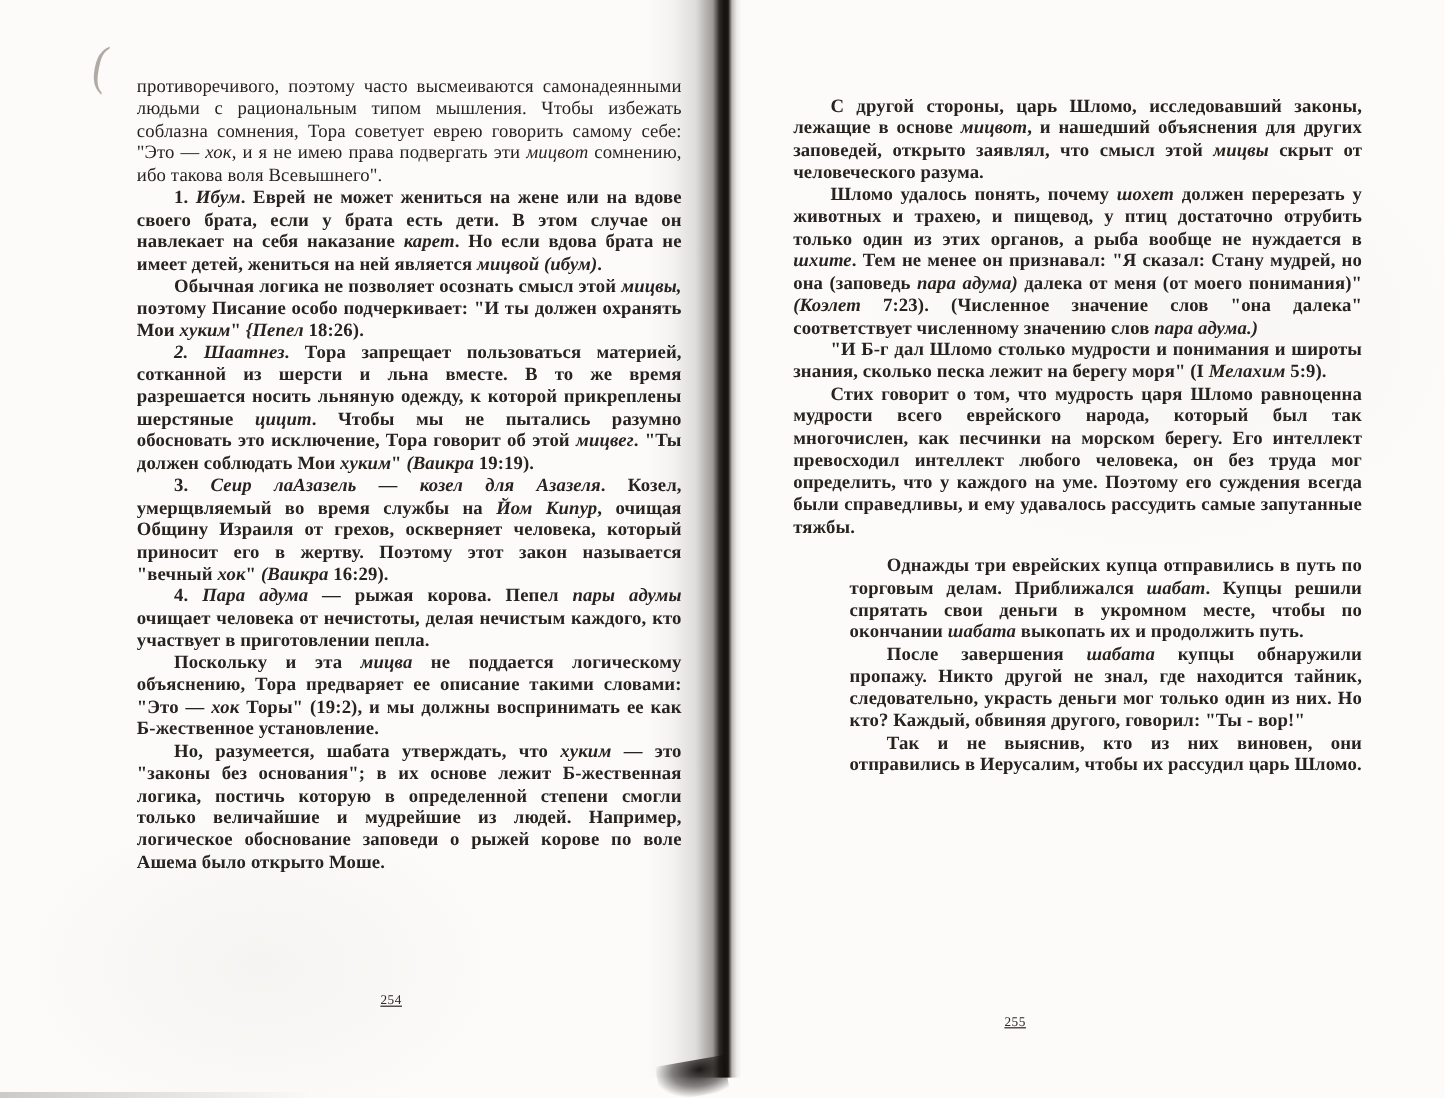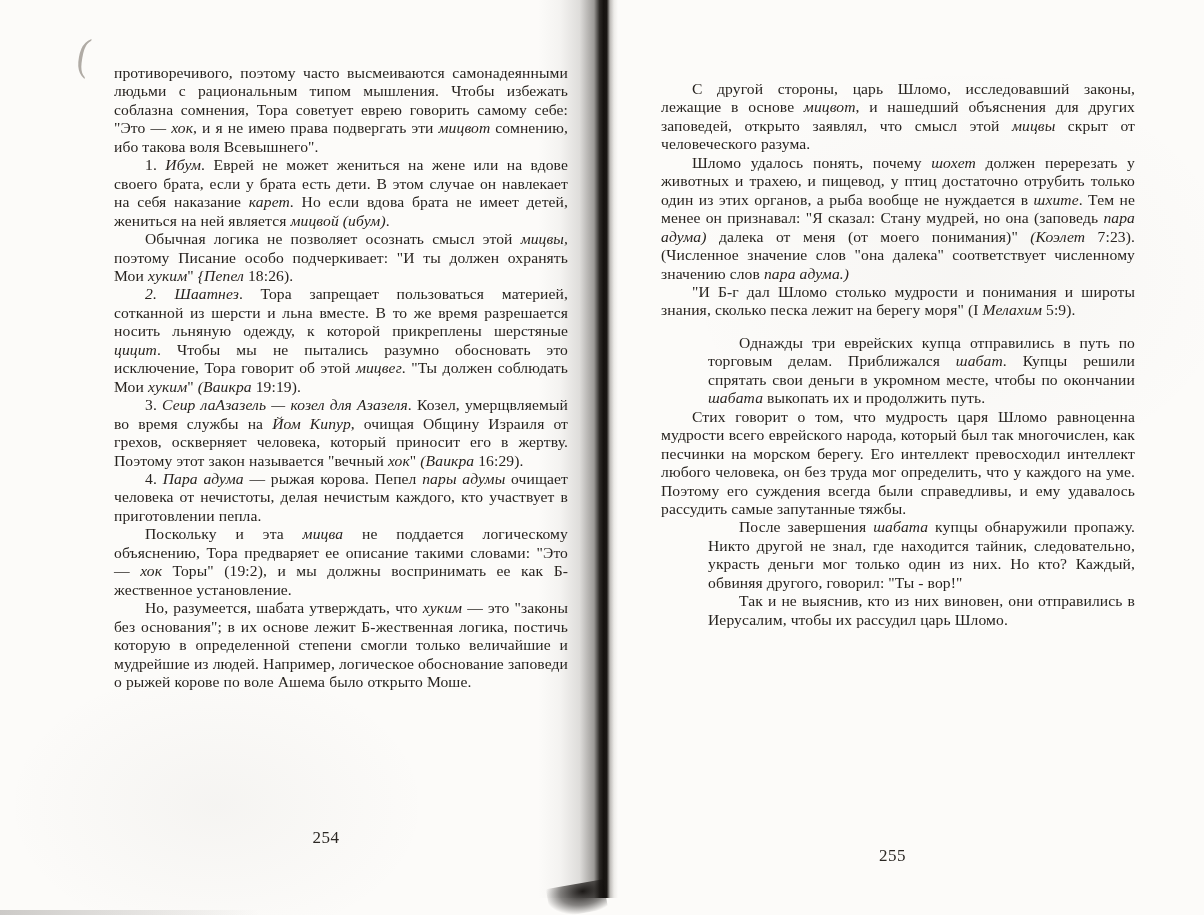--- a/index.html
+++ b/index.html
@@ -46,30 +46,30 @@
   }
   .page-body { position: absolute; }
   .page-body.left  { left: 114px; top: 64px; width: 454px; }
   .page-body.right { left: 661px; top: 80px; width: 474px; }
   p.para {
     margin: 0; padding: 0;
     font-size: 15.6px; line-height: 18.45px;
     text-align: justify; color: #27231f;
     letter-spacing: 0.1px;
   }
-  p.para.indent { text-indent: 31px; }
+  p.para.indent { text-indent: 31px; font-weight: bold; }
   p.para.space-before { margin-top: 9px; }
   p.para.block { margin-left: 47px; }
   p.para.block.space-before { margin-top: 14px; }
   .it { font-style: italic; }
   .page-number {
-    position: absolute; font-size: 17px; color: #2b2723; letter-spacing: 0.5px;
+    position: absolute; font-size: 11px; color: #2b2723; letter-spacing: 0.5px; text-decoration: underline;
   }
   .page-number.left  { left: 306px; top: 828px; width: 40px; text-align: center; }
-  .page-number.right { left: 866px; top: 846px; width: 40px; text-align: right; }
+  .page-number.right { left: 837px; top: 846px; width: 40px; text-align: left; }
 </style>
 </head>
 <body>
 
 <div class="scan">
 
   <span class="pen-mark">(</span>
 
   <div class="page-body left">
       <p class="para"><span>противоречивого, поэтому часто высмеиваются самонадеянными людьми с рациональным типом мышления. Чтобы избежать соблазна сомнения, Тора советует еврею говорить самому себе: "Это — </span><span class="it">хок</span><span>, и я не имею права подвергать эти </span><span class="it">мицвот</span><span> сомнению, ибо такова воля Всевышнего".</span></p>
@@ -79,22 +79,22 @@
       <p class="para indent"><span>3. </span><span class="it">Сеир лаАзазель — козел для Азазеля</span><span>. Козел, умерщвляемый во время службы на </span><span class="it">Йом Кипур</span><span>, очищая Общину Израиля от грехов, оскверняет человека, который приносит его в жертву. Поэтому этот закон называется "вечный </span><span class="it">хок</span><span>" </span><span class="it">(Ваикра</span><span> 16:29).</span></p>
       <p class="para indent"><span>4. </span><span class="it">Пара адума</span><span> — рыжая корова. Пепел </span><span class="it">пары адумы</span><span> очищает человека от нечистоты, делая нечистым каждого, кто участвует в приготовлении пепла.</span></p>
       <p class="para indent"><span>Поскольку и эта </span><span class="it">мицва</span><span> не поддается логическому объяснению, Тора предваряет ее описание такими словами: "Это — </span><span class="it">хок</span><span> Торы" (19:2), и мы должны воспринимать ее как Б-жественное установление.</span></p>
       <p class="para indent"><span>Но, разумеется, шабата утверждать, что </span><span class="it">хуким</span><span> — это "законы без основания"; в их основе лежит Б-жественная логика, постичь которую в определенной степени смогли только величайшие и мудрейшие из людей. Например, логическое обоснование заповеди о рыжей корове по воле Ашема было открыто Моше.</span></p>
     </div>
 
   <div class="page-body right">
       <p class="para indent"><span>С другой стороны, царь Шломо, исследовавший законы, лежащие в основе </span><span class="it">мицвот</span><span>, и нашедший объяснения для других заповедей, открыто заявлял, что смысл этой </span><span class="it">мицвы</span><span> скрыт от человеческого разума.</span></p>
       <p class="para indent"><span>Шломо удалось понять, почему </span><span class="it">шохет</span><span> должен перерезать у животных и трахею, и пищевод, у птиц достаточно отрубить только один из этих органов, а рыба вообще не нуждается в </span><span class="it">шхите</span><span>. Тем не менее он признавал: "Я сказал: Стану мудрей, но она (заповедь </span><span class="it">пара адума)</span><span> далека от меня (от моего понимания)" </span><span class="it">(Коэлет</span><span> 7:23). (Численное значение слов "она далека" соответствует численному значению слов </span><span class="it">пара адума.)</span></p>
       <p class="para indent"><span>"И Б-г дал Шломо столько мудрости и понимания и широты знания, сколько песка лежит на берегу моря" (I </span><span class="it">Мелахим</span><span> 5:9).</span></p>
+      <p class="para indent"><span>Стих говорит о том, что мудрость царя Шломо равноценна мудрости всего еврейского народа, который был так многочислен, как песчинки на морском берегу. Его интеллект превосходил интеллект любого человека, он без труда мог определить, что у каждого на уме. Поэтому его суждения всегда были справедливы, и ему удавалось рассудить самые запутанные тяжбы.</span></p>
       <p class="para indent space-before block"><span>Однажды три еврейских купца отправились в путь по торговым делам. Приближался </span><span class="it">шабат</span><span>. Купцы решили спрятать свои деньги в укромном месте, чтобы по окончании </span><span class="it">шабата</span><span> выкопать их и продолжить путь.</span></p>
-      <p class="para indent"><span>Стих говорит о том, что мудрость царя Шломо равноценна мудрости всего еврейского народа, который был так многочислен, как песчинки на морском берегу. Его интеллект превосходил интеллект любого человека, он без труда мог определить, что у каждого на уме. Поэтому его суждения всегда были справедливы, и ему удавалось рассудить самые запутанные тяжбы.</span></p>
       <p class="para indent block"><span>После завершения </span><span class="it">шабата</span><span> купцы обнаружили пропажу. Никто другой не знал, где находится тайник, следовательно, украсть деньги мог только один из них. Но кто? Каждый, обвиняя другого, говорил: "Ты - вор!"</span></p>
       <p class="para indent block"><span>Так и не выяснив, кто из них виновен, они отправились в Иерусалим, чтобы их рассудил царь Шломо.</span></p>
     </div>
 
   <div class="page-number left">254</div>
 
   <div class="page-number right">255</div>
 
   <div class="gutter"></div>
   <div class="gutter-foot"></div>

